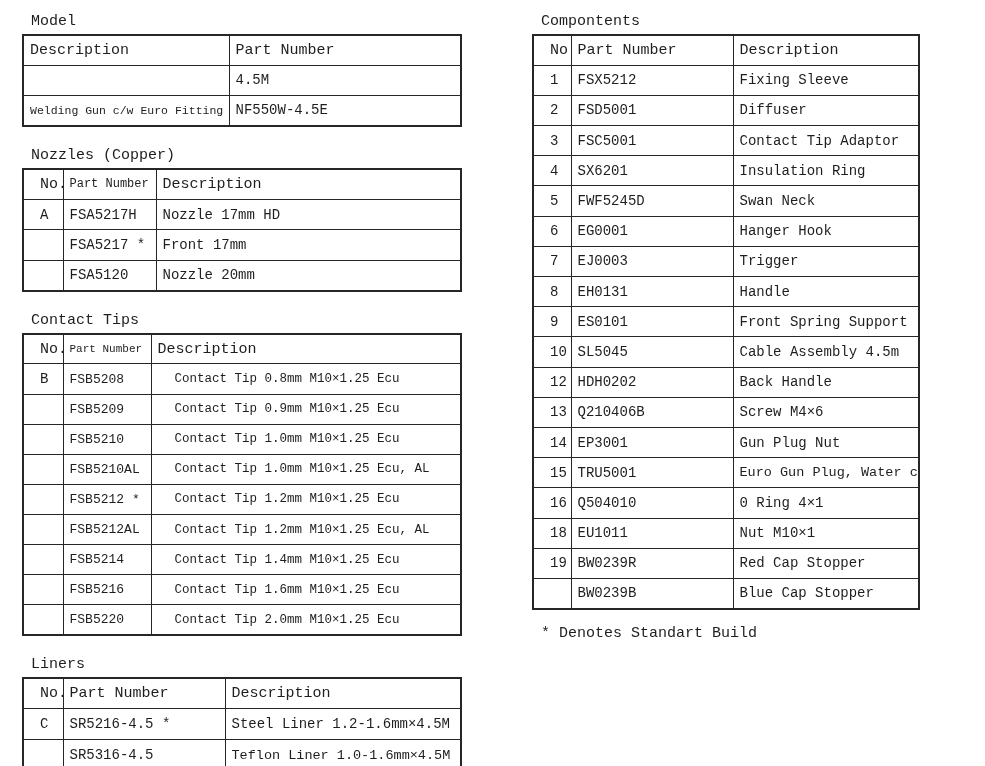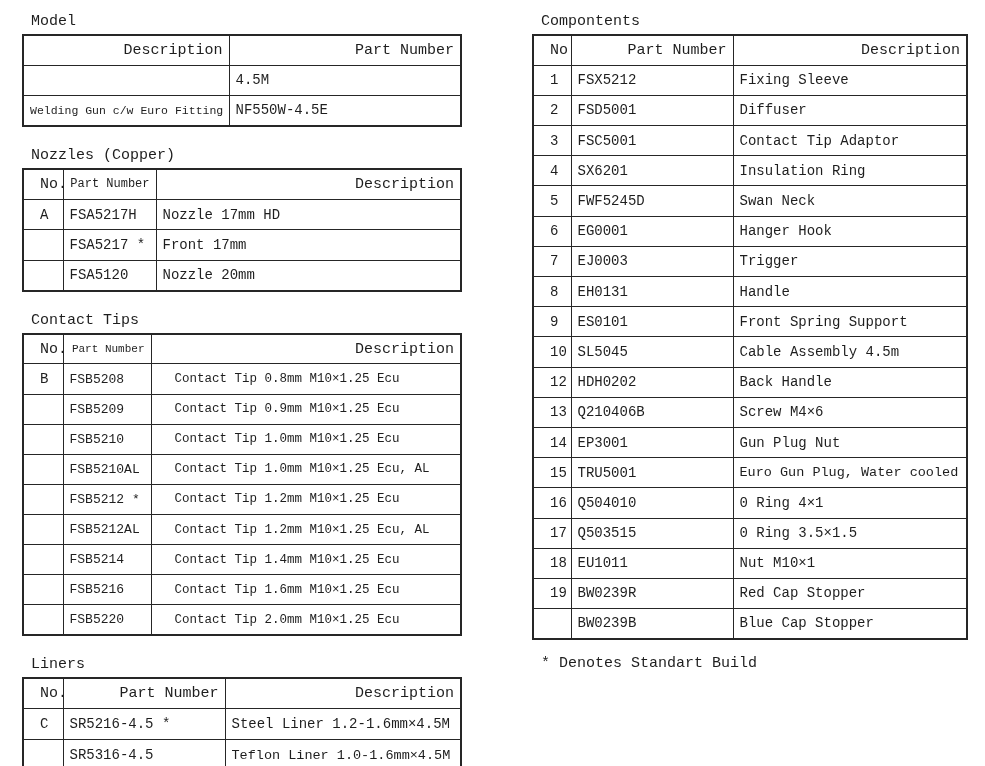--- a/index.html
+++ b/index.html
@@ -6,41 +6,41 @@
   html,body { width:985px; height:766px; }
   body {
     background:#ffffff;
     color:#1e1e1e;
     font-family:"Liberation Mono","DejaVu Sans Mono",monospace;
     position:relative;
     overflow:hidden;
   }
   .col { position:absolute; top:12px; }
   .col-left  { left:22px;  width:440px; }
-  .col-right { left:532px; width:436px; }
+  .col-right { left:532px; width:388px; }
 
   .sec-title {
     font-size:15px; line-height:20px; height:20px;
     white-space:nowrap; padding-left:9px; margin-bottom:2px;
   }
   section.gap-md .sec-title { margin-top:19px; }
 
   table {
     border-collapse:collapse; width:100%; table-layout:fixed;
     border:2px solid #262626;
   }
   th,td {
     border:1px solid #262626;
     font-weight:normal;
     white-space:nowrap; overflow:hidden;
     text-align:left; vertical-align:middle;
     padding:0 6px;
     font-size:14px;
   }
-  th { font-size:15px;text-align:right; }
+  th { font-size:15px; }
   th.c-no, td.c-no { text-align:left; padding:0 16px; }
 
   .t-model tr      { height:30.3px; }
   .t-nozzles tr    { height:30.5px; }
   .t-contact tr    { height:30.1px; }
   .t-liners tr     { height:31px;   }
   .t-components tr { height:30.2px; }
 
   .t-contact td.c-description { font-size:12.5px;padding-left:23px; }
   .t-contact td.c-part-number { font-size:13px; }
@@ -300,25 +300,20 @@
             <td class="c-no">15</td>
             <td class="c-part-number">TRU5001</td>
             <td class="c-description" style="font-size: 13.5px;">Euro Gun Plug, Water cooled</td>
           </tr>
           <tr>
             <td class="c-no">16</td>
             <td class="c-part-number">Q504010</td>
             <td class="c-description">0 Ring 4×1</td>
           </tr>
           <tr>
-            <td class="c-no">17</td>
-            <td class="c-part-number">Q503515</td>
-            <td class="c-description">0 Ring 3.5×1.5</td>
-          </tr>
-          <tr>
             <td class="c-no">18</td>
             <td class="c-part-number">EU1011</td>
             <td class="c-description">Nut M10×1</td>
           </tr>
           <tr>
             <td class="c-no">19</td>
             <td class="c-part-number">BW0239R</td>
             <td class="c-description">Red Cap Stopper</td>
           </tr>
           <tr>

